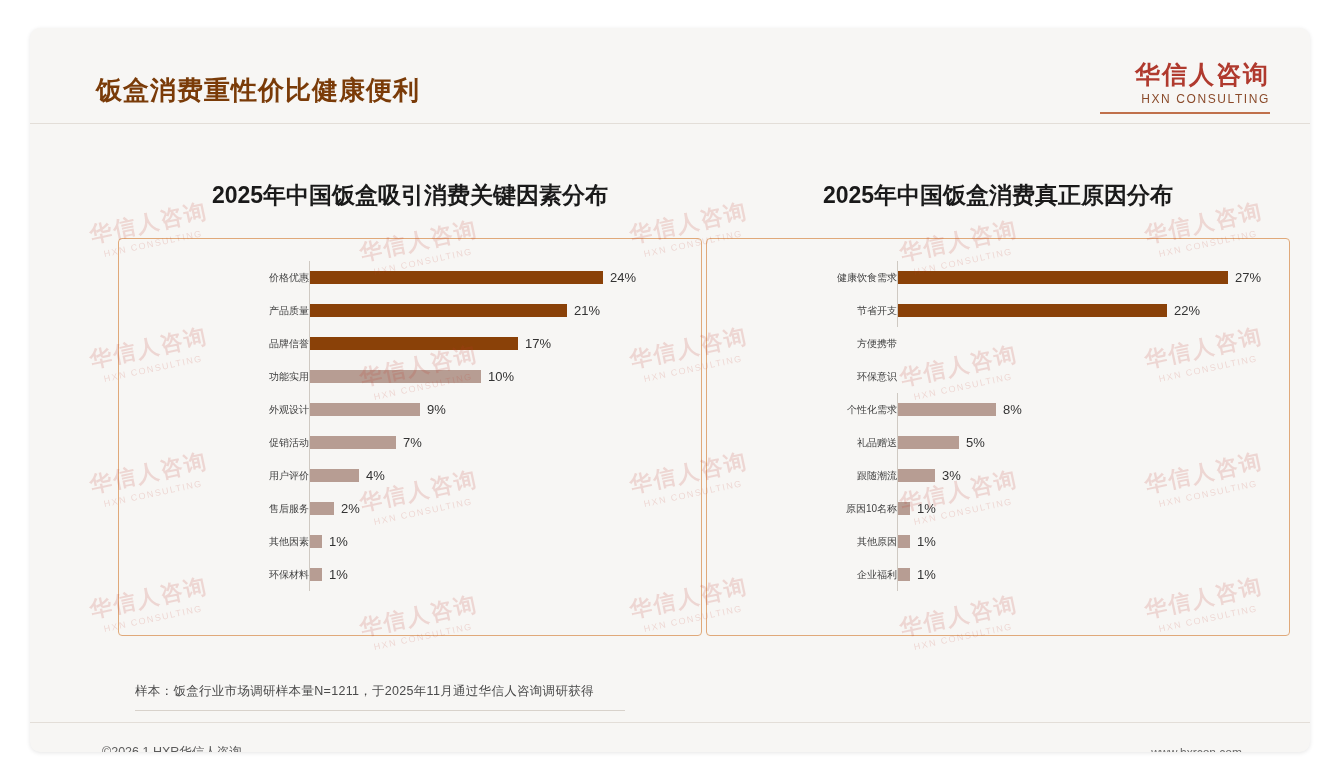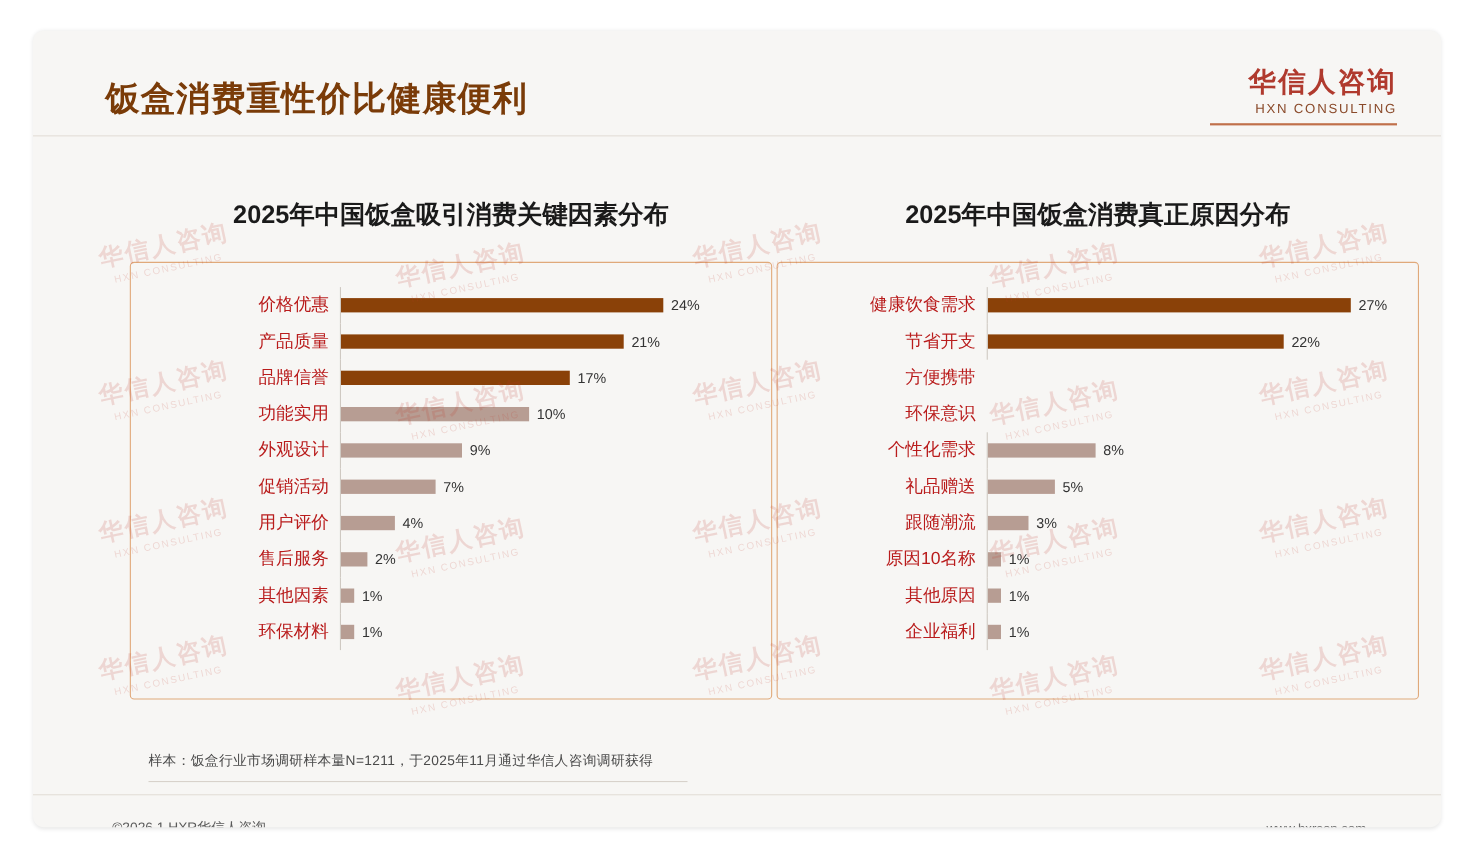--- a/index.html
+++ b/index.html
@@ -32,21 +32,21 @@
     position: absolute;
     left: 0; top: 0;
     width: 100%;
     height: 95px;
   }
   .page-title {
     position: absolute;
     left: 66px;
     top: 62px;
     transform: translateY(-50%);
-    font-size: 31px;
+    font-size: 26px;
     font-weight: bold;
     color: #7a3b08;
     letter-spacing: 1px;
     white-space: nowrap;
   }
   .header-rule {
     position: absolute;
     left: 0;
     top: 95px;
     width: 100%;
@@ -143,23 +143,22 @@
     width: 100%;
   }
   .row {
     display: flex;
     align-items: center;
     height: 33px;
   }
   .row-label {
     width: 190px;
     text-align: right;
-    padding-right: 10px;
-    font-size: 16px;
-    color: #b91c1c;
+    font-size: 10px;
+    color: #404040;
     white-space: nowrap;
     box-sizing: border-box;
   }
   .bar-area {
     position: relative;
     flex: 1;
     height: 100%;
     display: flex;
     align-items: center;
   }

